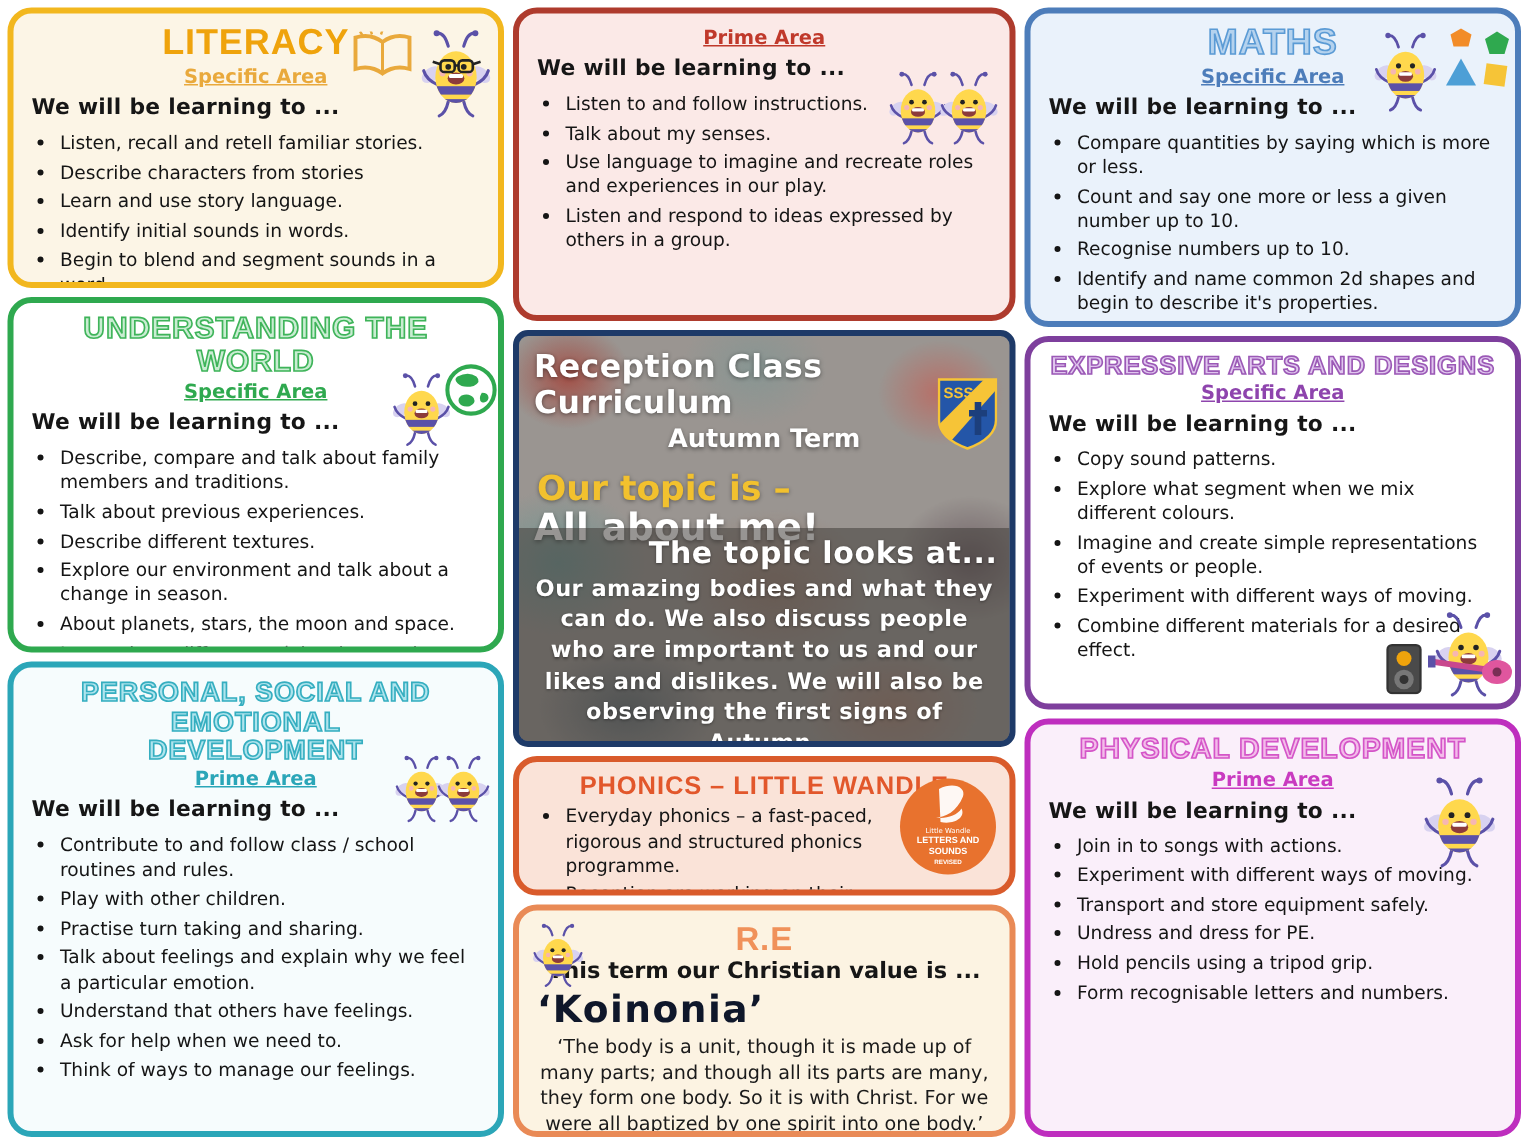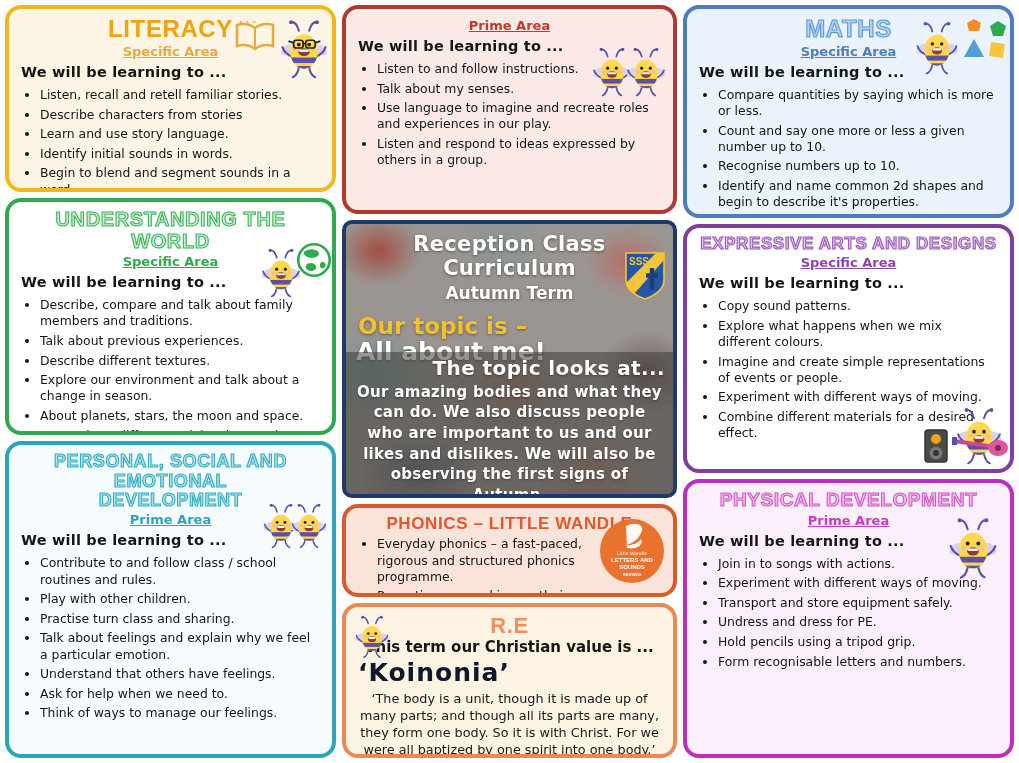--- a/index.html
+++ b/index.html
@@ -79,21 +79,21 @@
     radial-gradient(60px 50px at 10% 10%, rgba(164,62,52,.8), transparent 70%),
     radial-gradient(70px 55px at 48% 8%, rgba(120,150,148,.55), transparent 70%),
     radial-gradient(60px 50px at 86% 14%, rgba(196,94,84,.7), transparent 70%),
     radial-gradient(85px 70px at 8% 56%, rgba(96,150,146,.7), transparent 70%),
     radial-gradient(95px 75px at 52% 62%, rgba(150,108,88,.55), transparent 70%),
     radial-gradient(70px 60px at 92% 55%, rgba(84,64,74,.6), transparent 70%),
     radial-gradient(85px 60px at 22% 92%, rgba(66,86,96,.6), transparent 70%),
     radial-gradient(85px 60px at 76% 92%, rgba(172,120,98,.6), transparent 70%),
     var(--bg,#9A9591); border-radius:10px; }
   .c-inner{ position:relative; height:100%; padding:8px 10px 6px; }
-  .c-title{ text-align:center; color:#fff; font-weight:800; font-size:21px;
+  .c-title{ color:#fff; font-weight:800; font-size:21px;
             text-shadow:0 1px 3px rgba(0,0,0,.45); letter-spacing:.3px; }
   .c-term{ text-align:center; color:#fff; font-weight:800; font-size:17px;
            text-shadow:0 1px 3px rgba(0,0,0,.45); margin-top:3px; }
   .c-topiclabel{ display:block; color:#F2C12E; font-weight:800; font-size:23px;
                  text-shadow:0 1px 3px rgba(0,0,0,.4); margin:10px 0 0 2px; }
   .c-topic{ text-align:left; color:#fff; font-weight:800; font-size:25px;
             text-shadow:0 1px 3px rgba(0,0,0,.45); margin-top:-2px; }
   .c-band{ position:absolute; left:0; right:0; bottom:0; top:128px;
            background:rgba(66,62,58,.55); padding:4px 8px 8px; }
   .c-intro{ text-align:right; color:#fff; font-weight:700; font-size:20px;
@@ -187,21 +187,21 @@
       </svg>
     </section>
 
     <section class="card h-psed" style="--border: #2BA6B8; --bg: #F6FCFD; --title: #35AEC0; --title_fill: #AFE4ED; --subtitle: #2BA6B8;">
       <h2 class="title outline t-psed">PERSONAL, SOCIAL AND EMOTIONAL DEVELOPMENT</h2>
       <span class="subtitle">Prime Area</span>
       <div class="lead">We will be learning to ...</div>
       <ul class="bullets">
           <li>Contribute to and follow class / school routines and rules.</li>
           <li>Play with other children.</li>
-          <li>Practise turn class and sharing.</li>
+          <li>Practise turn taking and sharing.</li>
           <li>Talk about feelings and explain why we feel a particular emotion.</li>
           <li>Understand that others have feelings.</li>
           <li>Ask for help when we need to.</li>
           <li>Think of ways to manage our feelings.</li>
         </ul>
       <span class="beepair psed-bees">
         <svg viewBox="0 0 64 72">
             <use href="#bee"></use>
           </svg>
         <svg class="flip" viewBox="0 0 64 72" style="margin-left:-14px">
@@ -301,21 +301,21 @@
         <rect x="28" y="26" width="14" height="14" fill="#F6C437" transform="rotate(8 35 33)"></rect>
       </svg>
     </section>
 
     <section class="card h-ead" style="--border: #7E3F9D; --bg: #FFFFFF; --title: #9B59B6; --title_fill: #E0C6EE; --subtitle: #8E44AD;">
       <h2 class="title outline t-ead">EXPRESSIVE ARTS AND DESIGNS</h2>
       <span class="subtitle">Specific Area</span>
       <div class="lead">We will be learning to ...</div>
       <ul class="bullets">
           <li>Copy sound patterns.</li>
-          <li>Explore what happens when we mix different colours.</li>
+          <li>Explore what segment when we mix different colours.</li>
           <li>Imagine and create simple representations of events or people.</li>
           <li>Experiment with different ways of moving.</li>
           <li>Combine different materials for a desired effect.</li>
         </ul>
       <svg class="speaker-icon" viewBox="0 0 24 34">
         <rect x="1" y="1" width="22" height="32" rx="3" fill="#4A4A4A" stroke="#333" stroke-width="1.5"></rect>
         <circle cx="12" cy="10" r="5" fill="#EFA30C"></circle>
           <circle cx="12" cy="24" r="6.5" fill="#777"></circle>
           <circle cx="12" cy="24" r="3" fill="#333"></circle>
       </svg>

